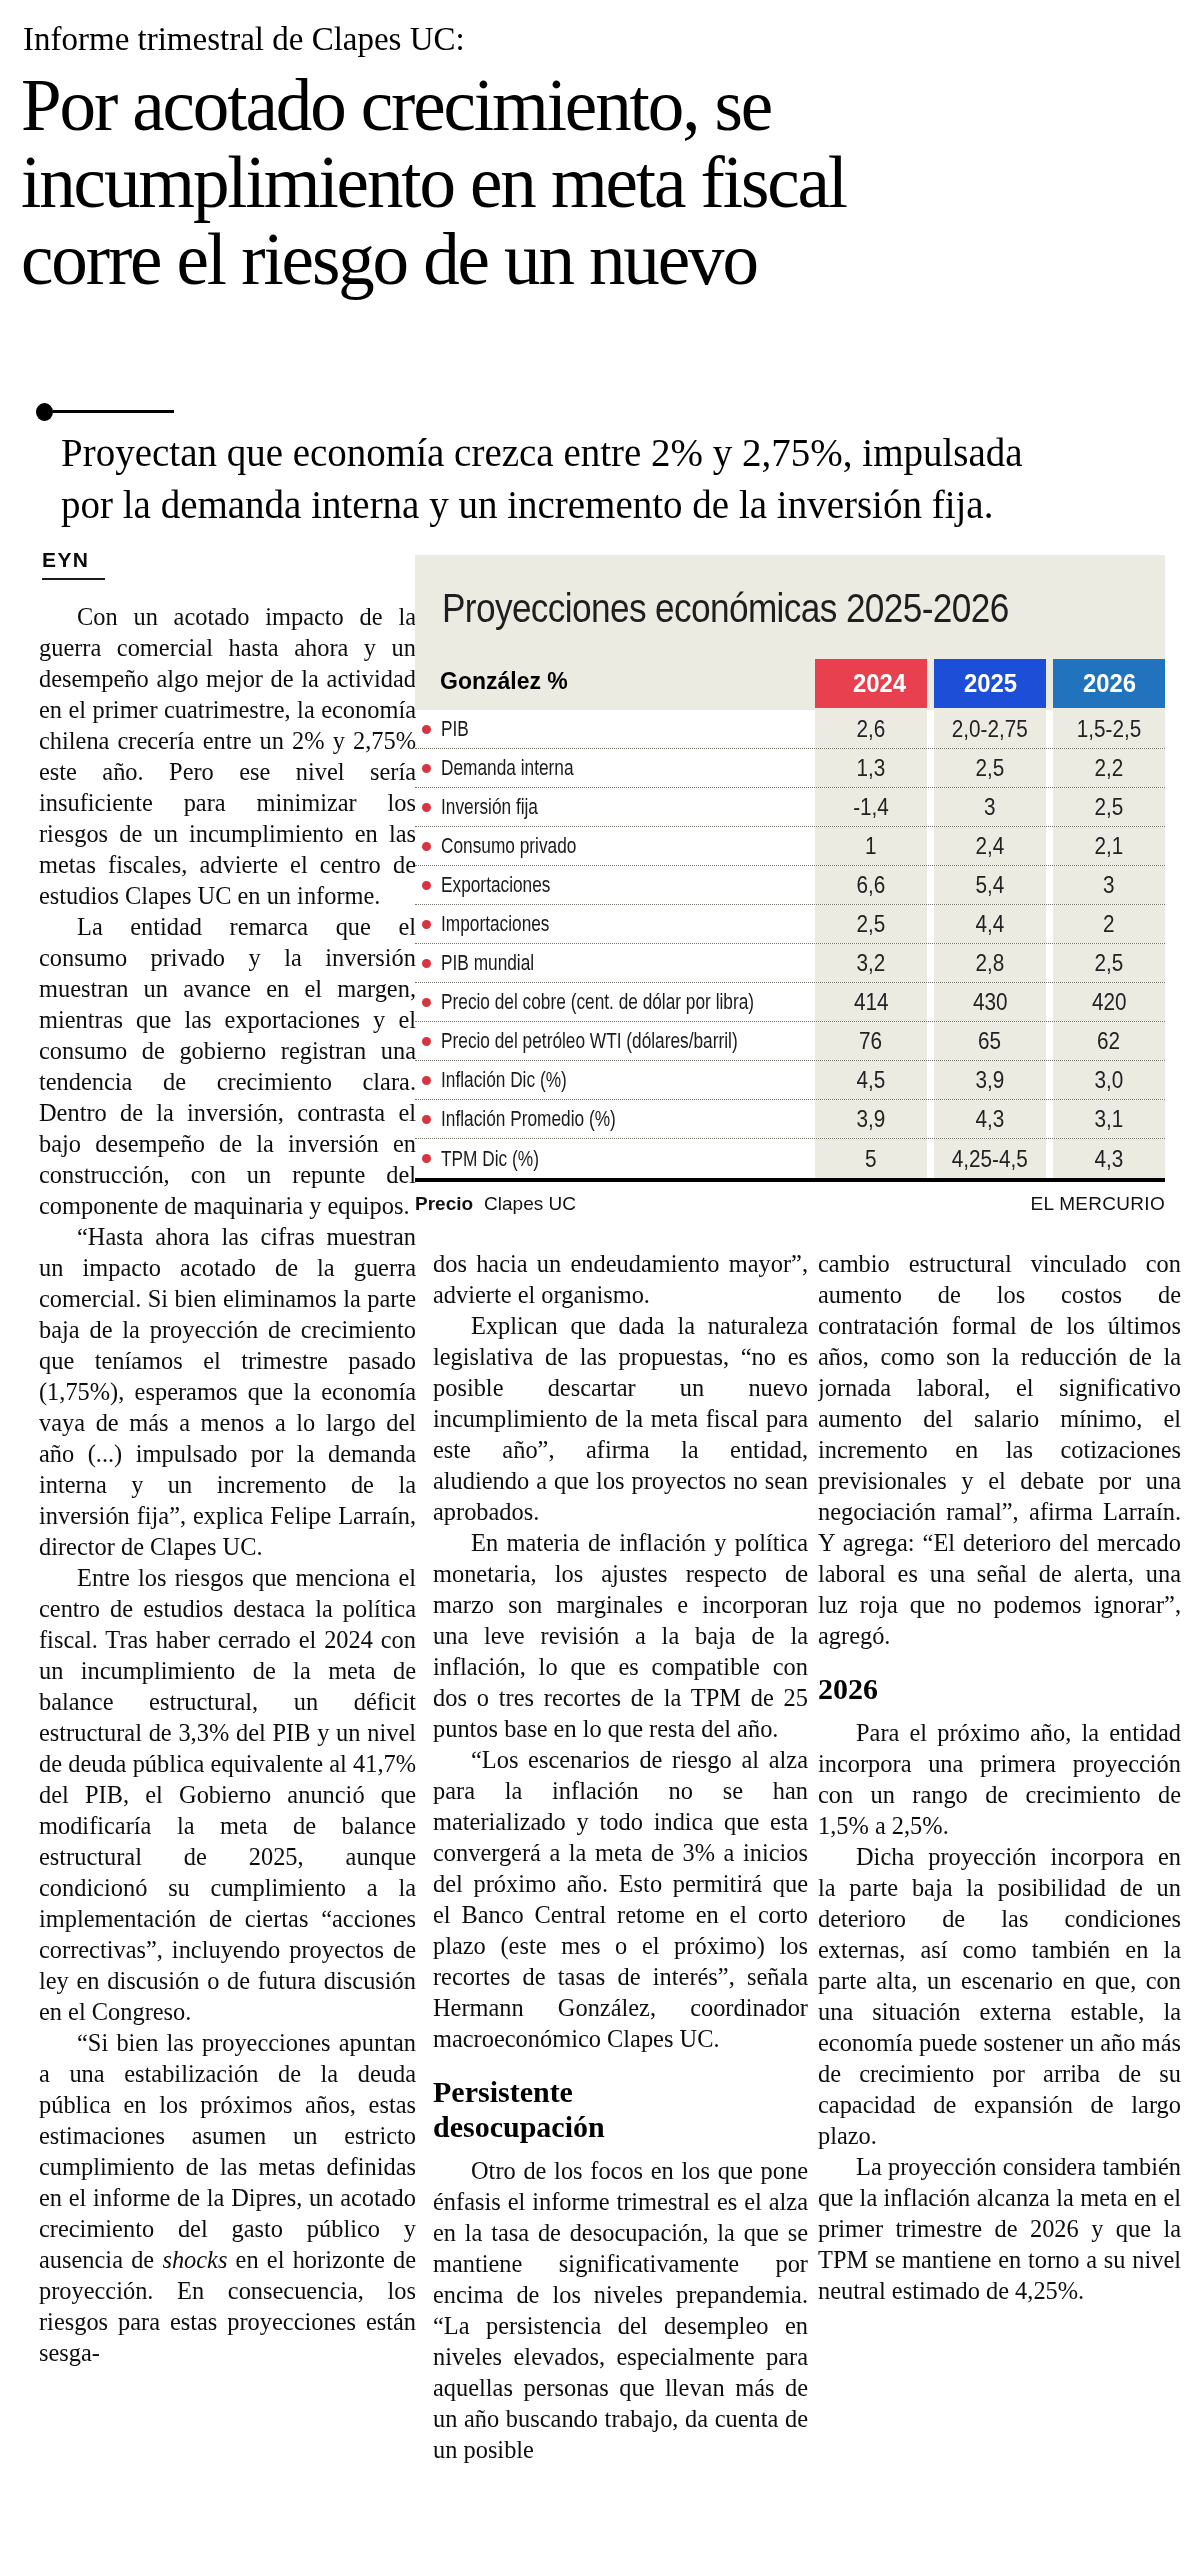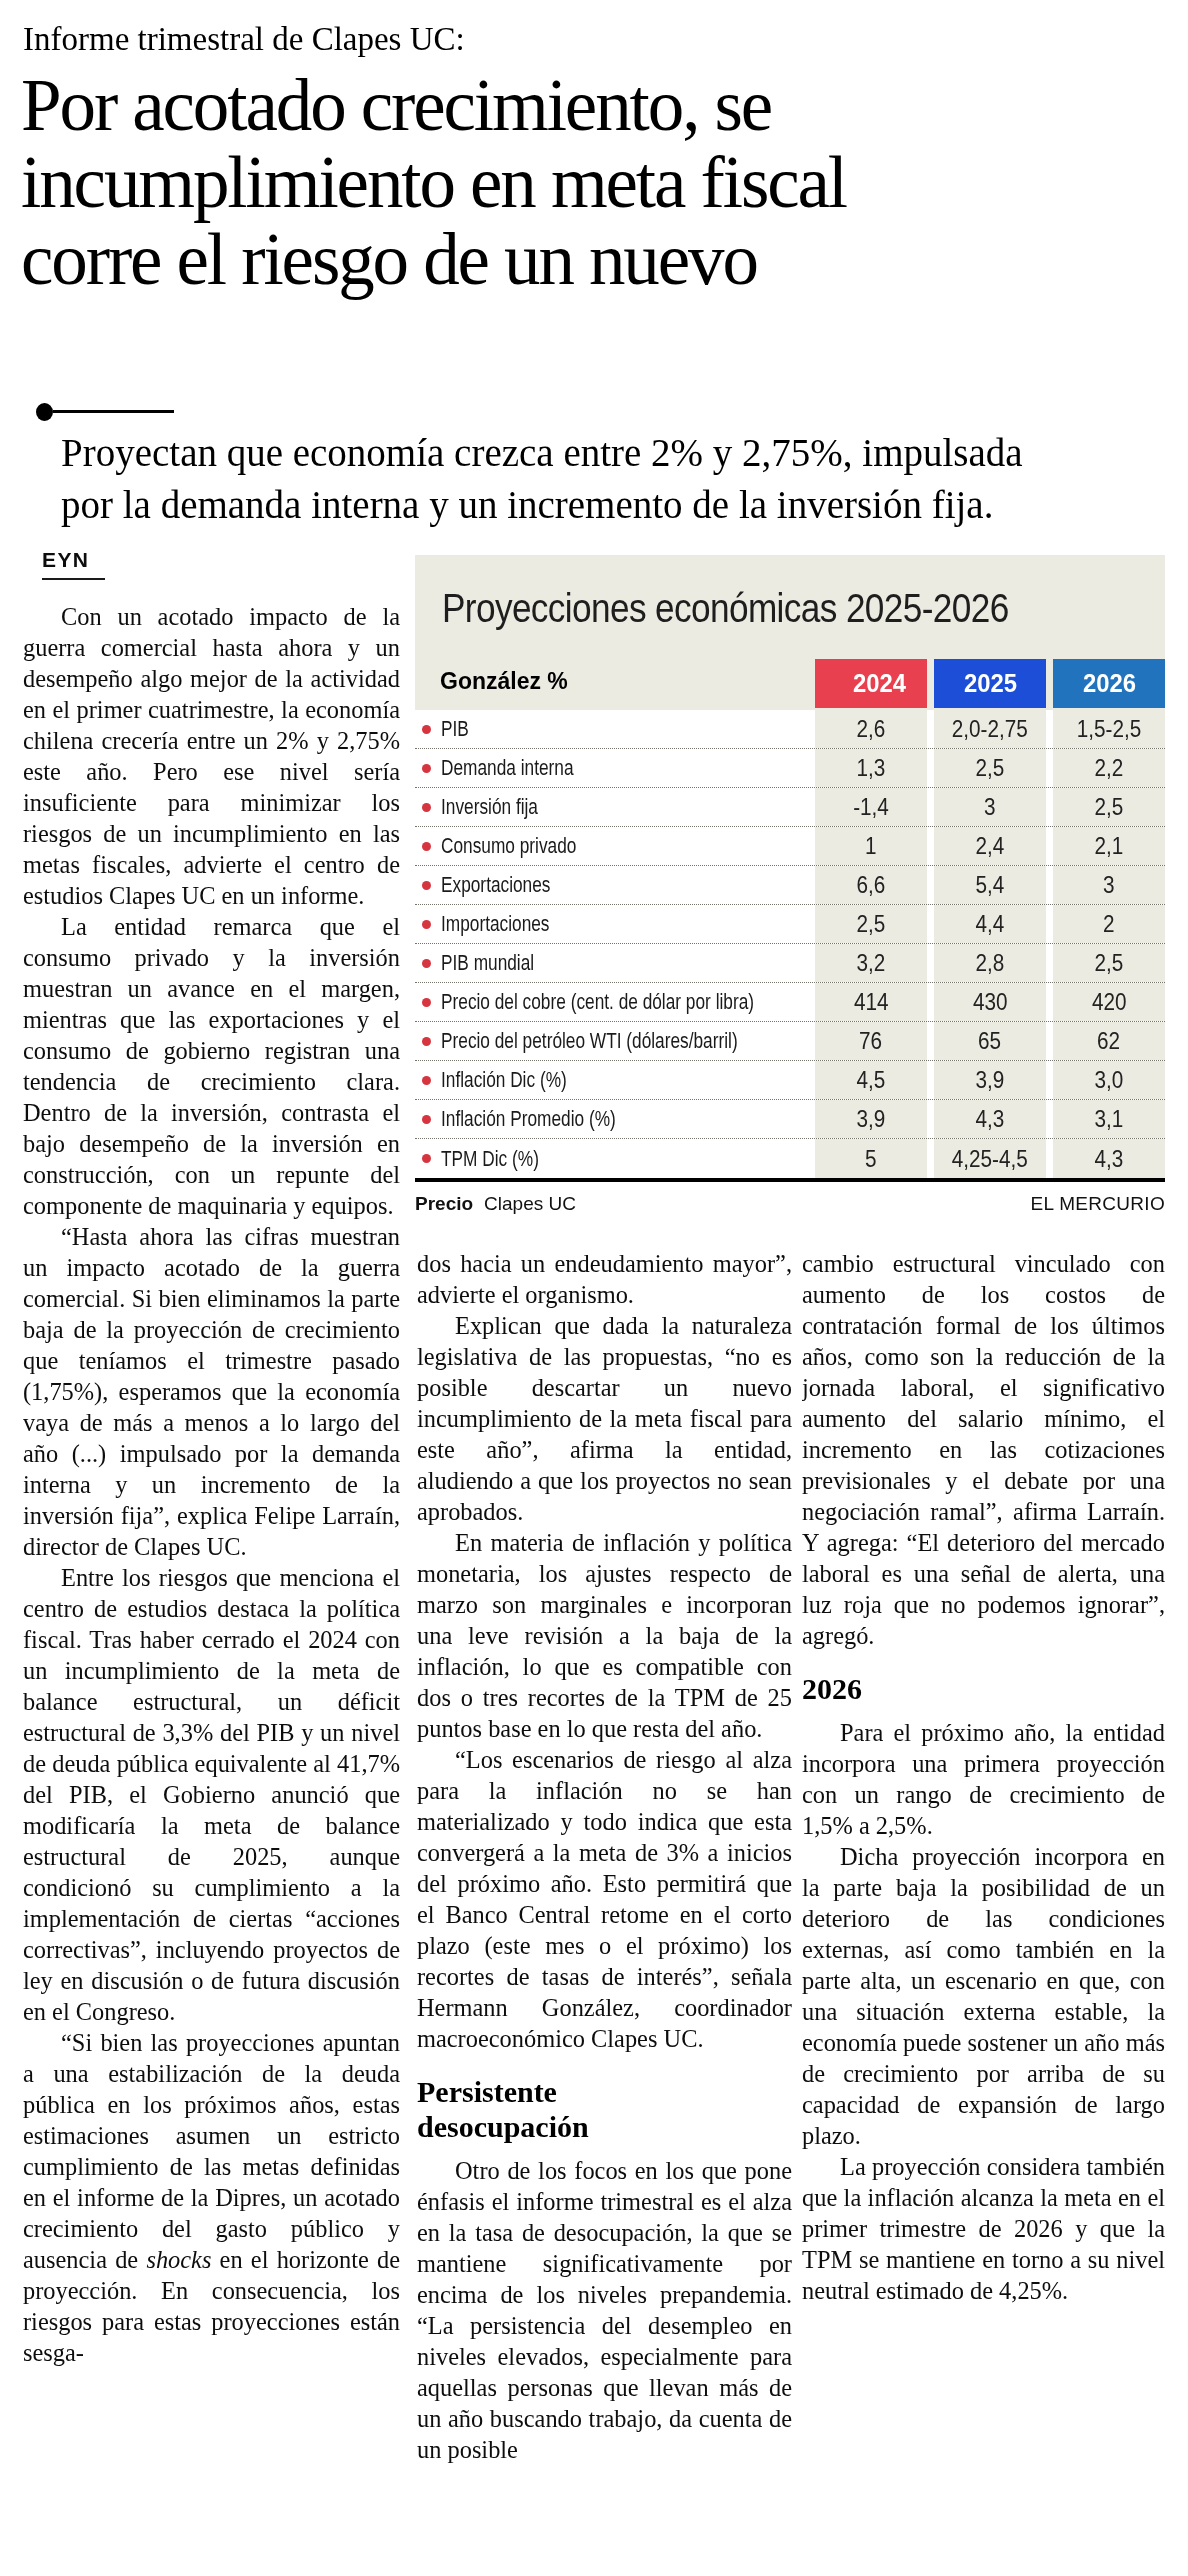--- a/index.html
+++ b/index.html
@@ -39,21 +39,21 @@
     display:inline-block;
     font-family:"Liberation Sans", sans-serif;
     font-weight:700; font-size:21px; letter-spacing:1.4px;
     border-bottom:2.1px solid #1a1a1a; padding:0 15.3px 5.6px 0;
   }
   
   .col{
     position:absolute;
     font-size:24.4px; line-height:31px;
     text-align:justify; overflow:hidden;
-    -webkit-hyphens:auto; hyphens:auto;
+    -webkit-hyphens:auto; hyphens:auto;margin-left:16px;
   }
   .col1{ left:23px;  top:601px;  width:377px; height:1954px; }
   .col2{ left:417px; top:1248px; width:375px; height:1310px; }
   .col3{ left:802px;top:1248px; width:363px; height:1310px; }
   .para{ margin:0; text-indent:38px; }
   .para.no-indent{ text-indent:0; }
   .para em{ font-style:italic; }
   .subhead{
     font-size:30px; line-height:35px; font-weight:700;
     margin:19.5px 0 11px; text-align:left; max-width:300px;

